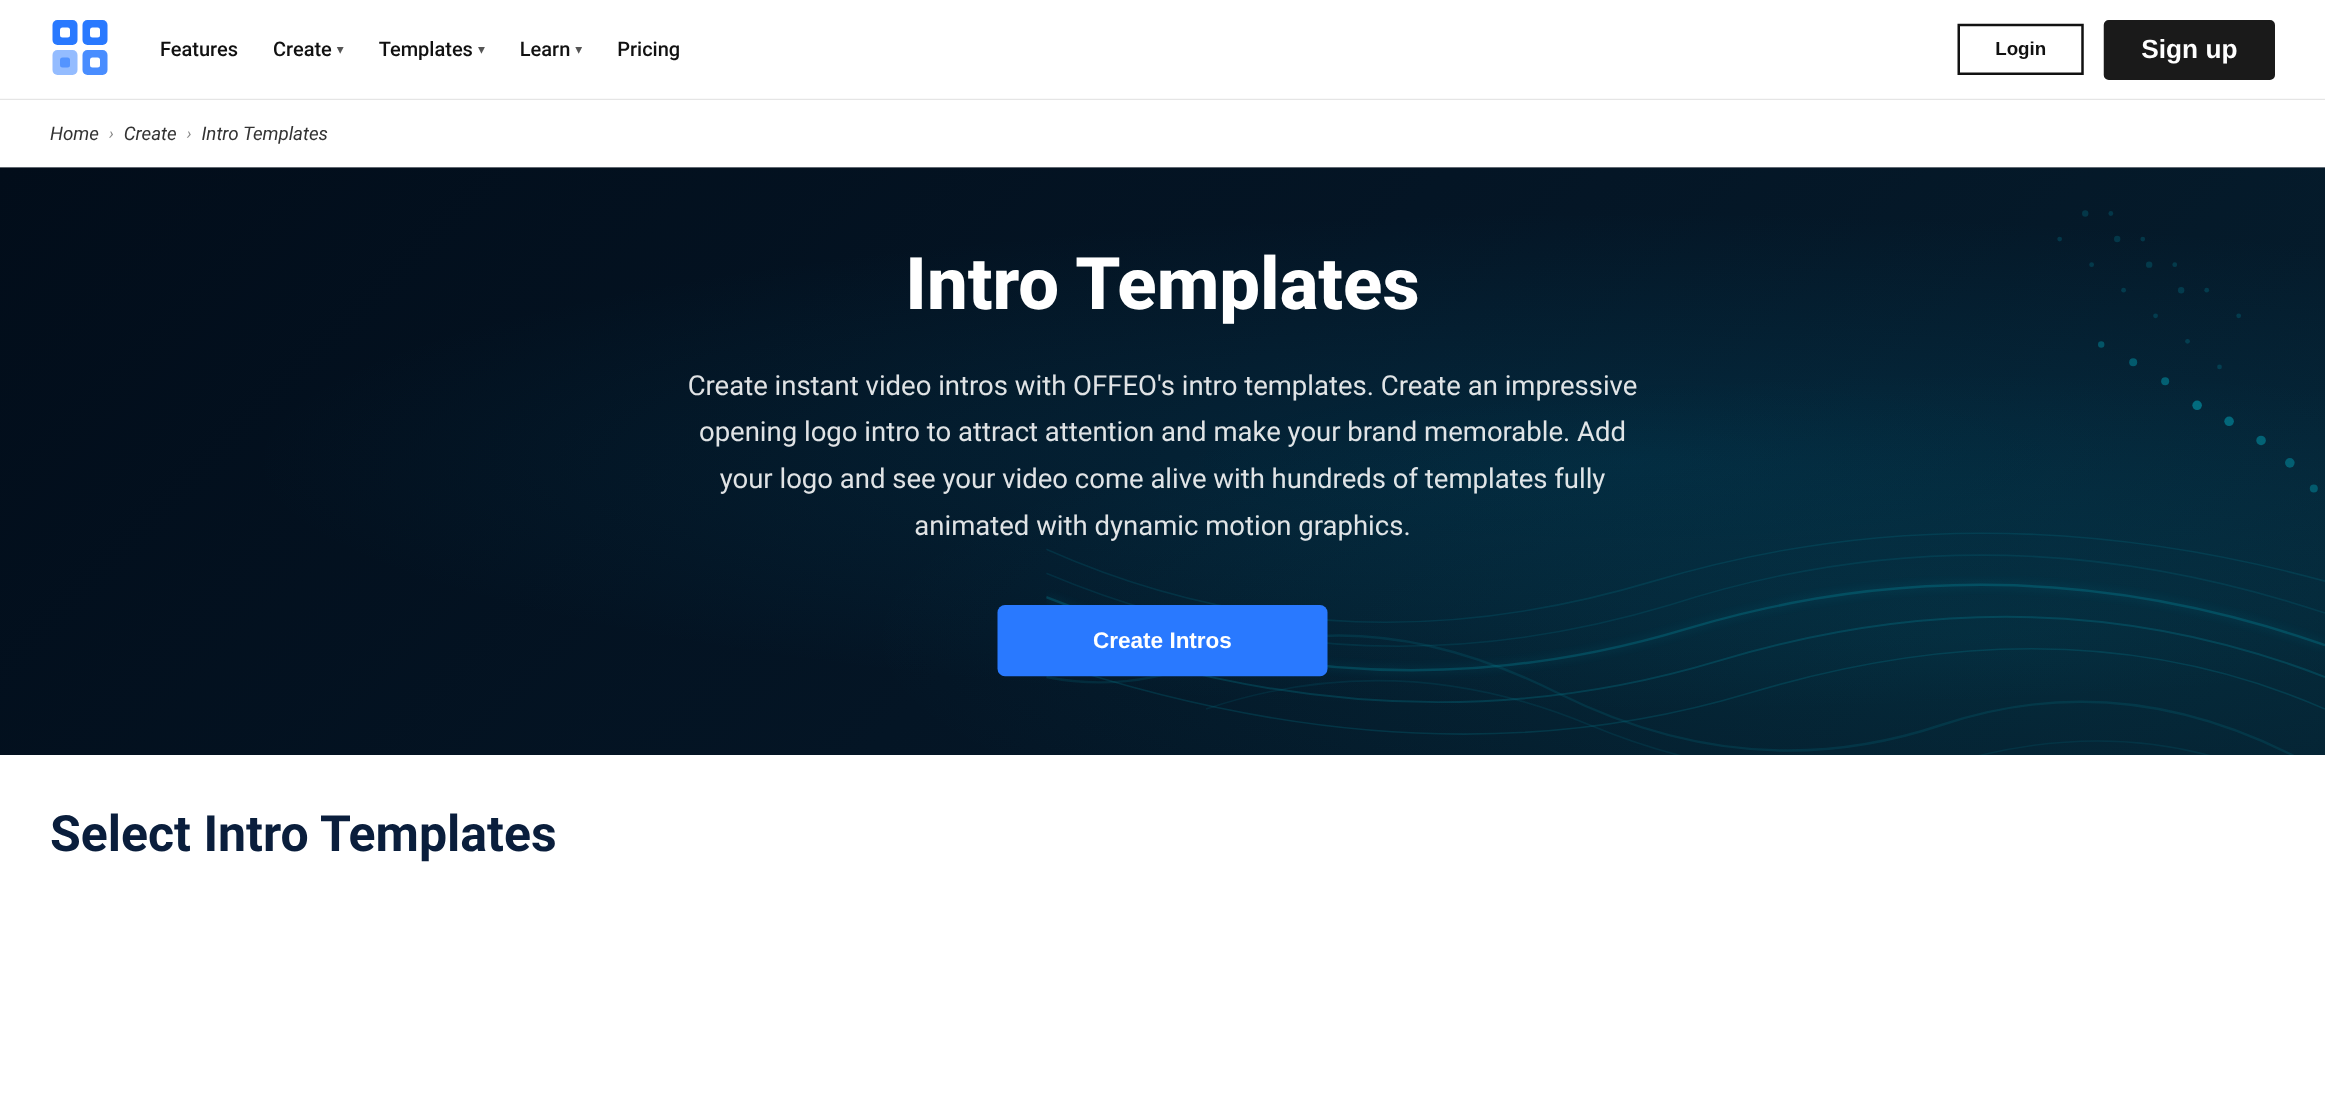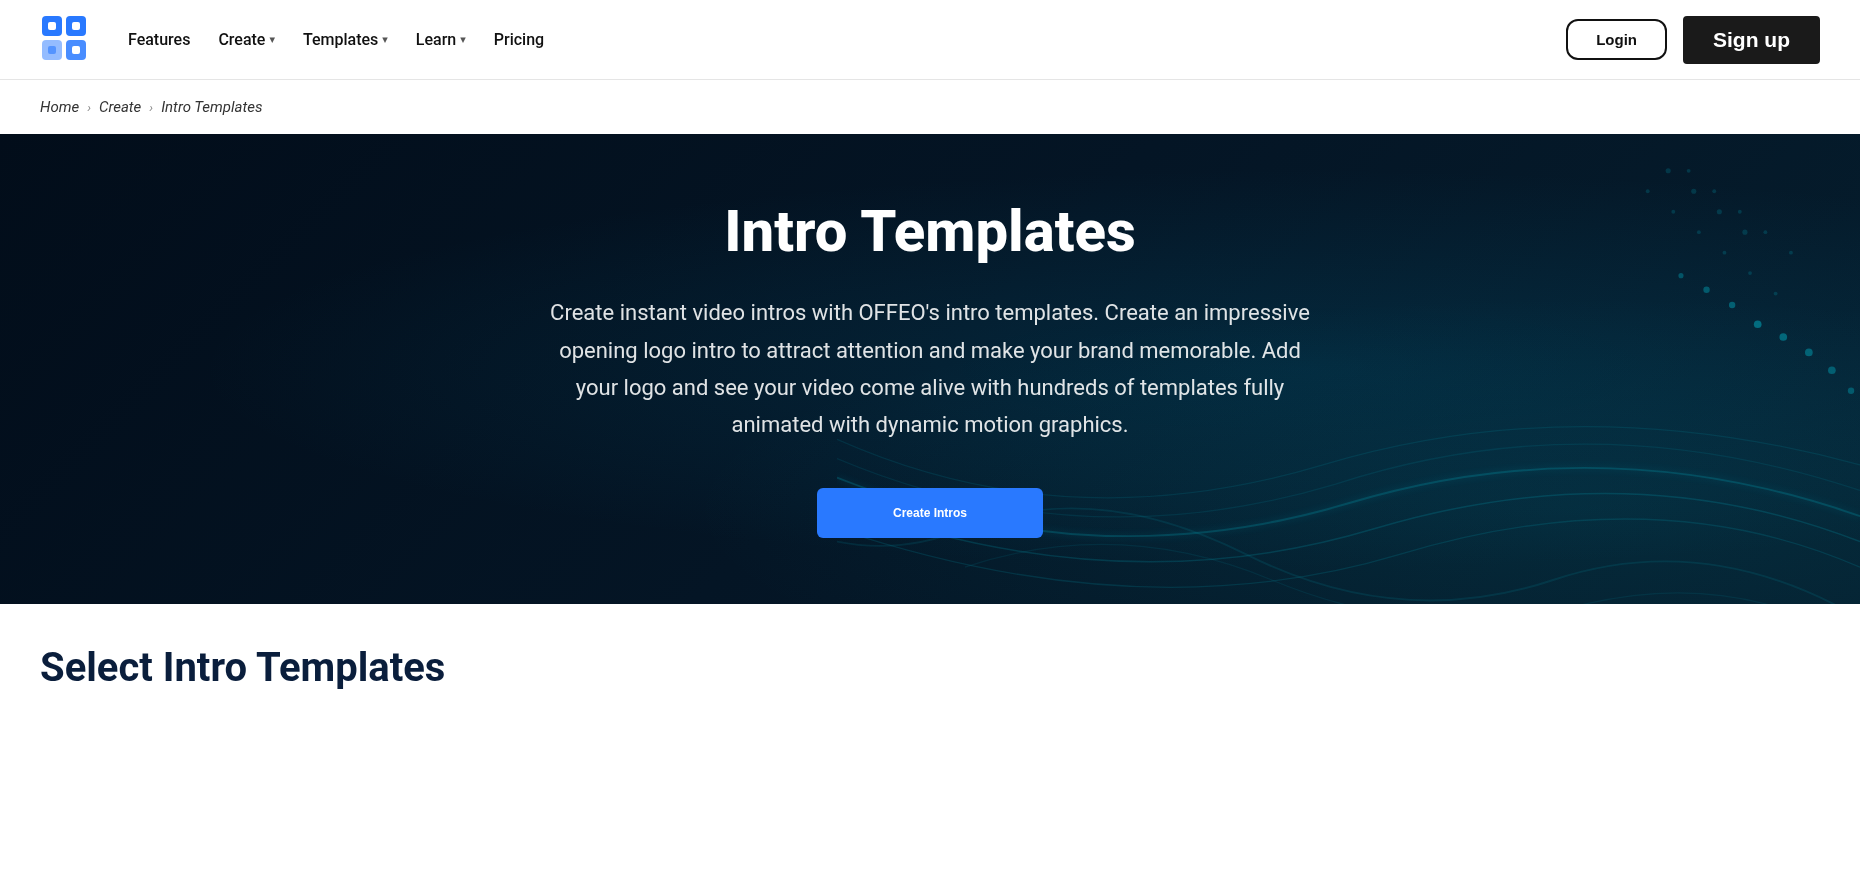--- a/index.html
+++ b/index.html
@@ -72,21 +72,21 @@
       gap: 16px;
     }
 
     .btn-login {
       padding: 10px 28px;
       border: 2px solid #111;
       background: #fff;
       color: #111;
       font-size: 15px;
       font-weight: 600;
-      border-radius: 12px;
+      border-radius: 0;
       cursor: pointer;
     }
 
     .btn-signup {
       padding: 10px 28px;
       border: 2px solid #1a1a1a;
       background: #1a1a1a;
       color: #fff;
       font-size: 21px;
       font-weight: 600;
@@ -176,21 +176,21 @@
       max-width: 780px;
       margin-left: auto;
       margin-right: auto;
     }
 
     .btn-create {
       background: #2979ff;
       color: #fff;
       border: none;
       padding: 18px 76px;
-      font-size: 12px;
+      font-size: 18px;
       font-weight: 600;
       border-radius: 6px;
       cursor: pointer;
       display: inline-block;
     }
 
     
     .below-hero {
       background: #fff;
       padding: 40px 40px 0;

